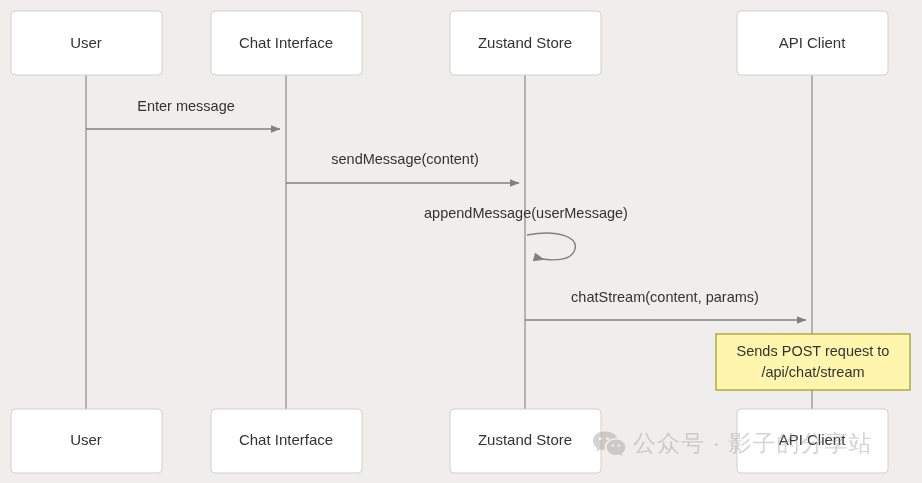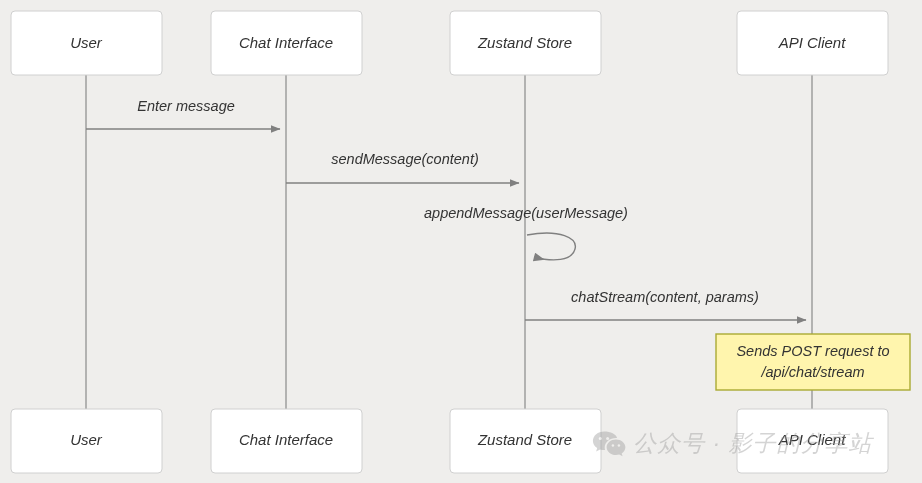--- a/index.html
+++ b/index.html
@@ -11,21 +11,20 @@
     height: 483px;
     background: #efeeec;
     font-family: "Liberation Sans", sans-serif;
     overflow: hidden;
   }
   #diagram-root {
     position: relative;
     width: 922px;
     height: 483px;
     background: #efeeec;
-    font-style: italic;
   }
   #diagram-svg {
     position: absolute;
     left: 0;
     top: 0;
     width: 922px;
     height: 483px;
     display: block;
   }
   .actor-box-rect {

